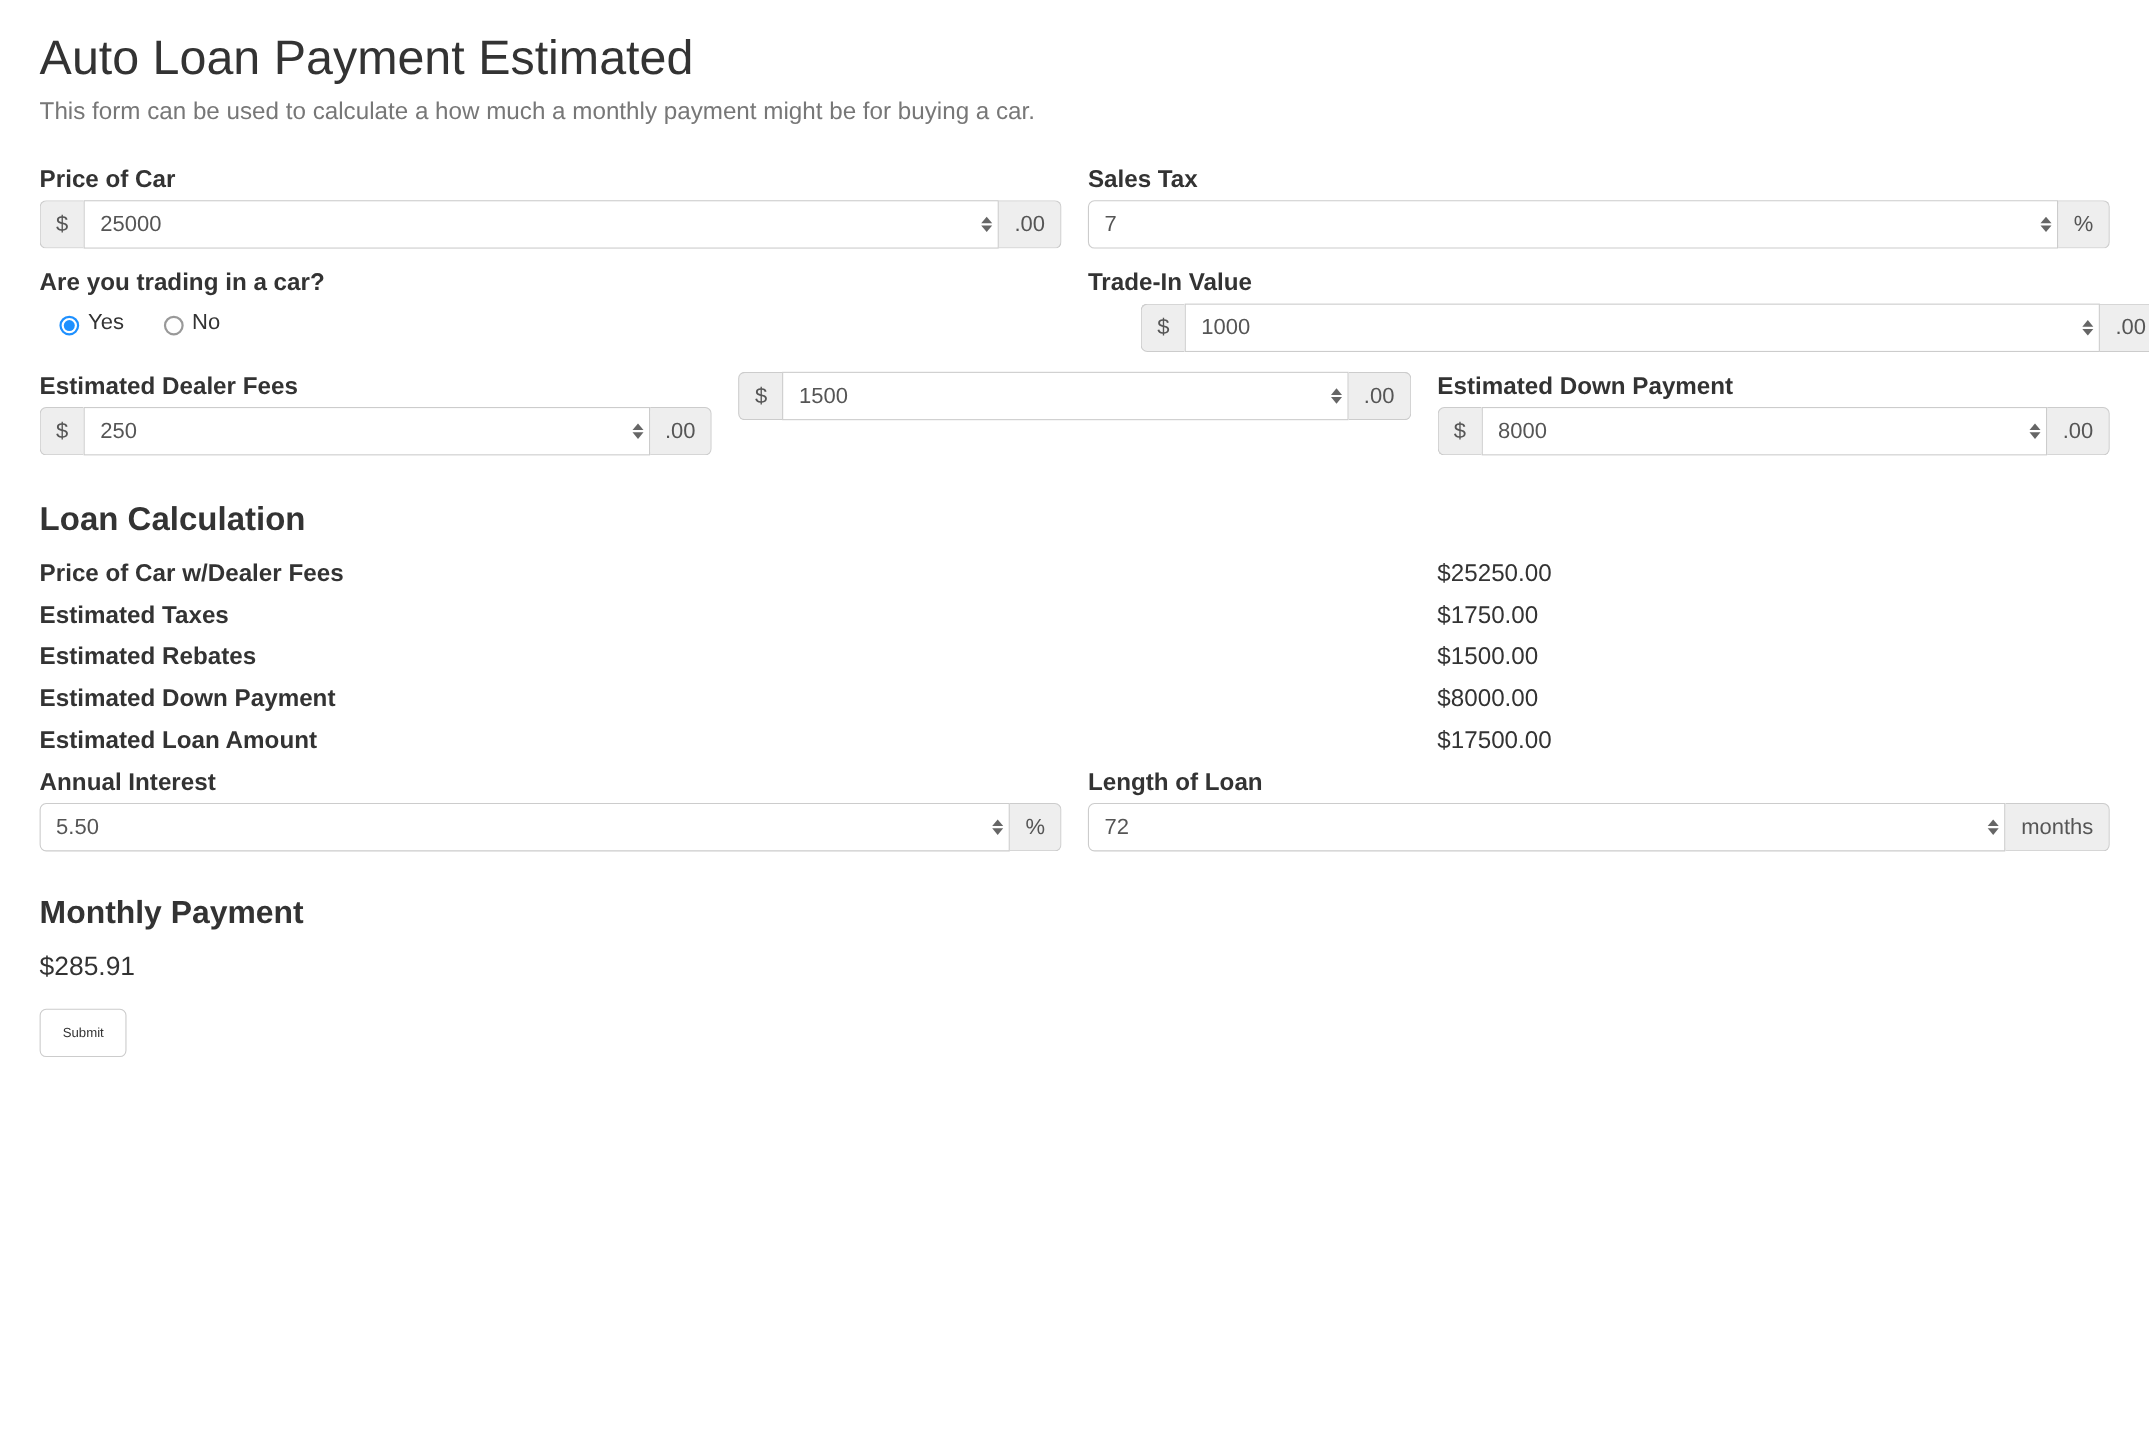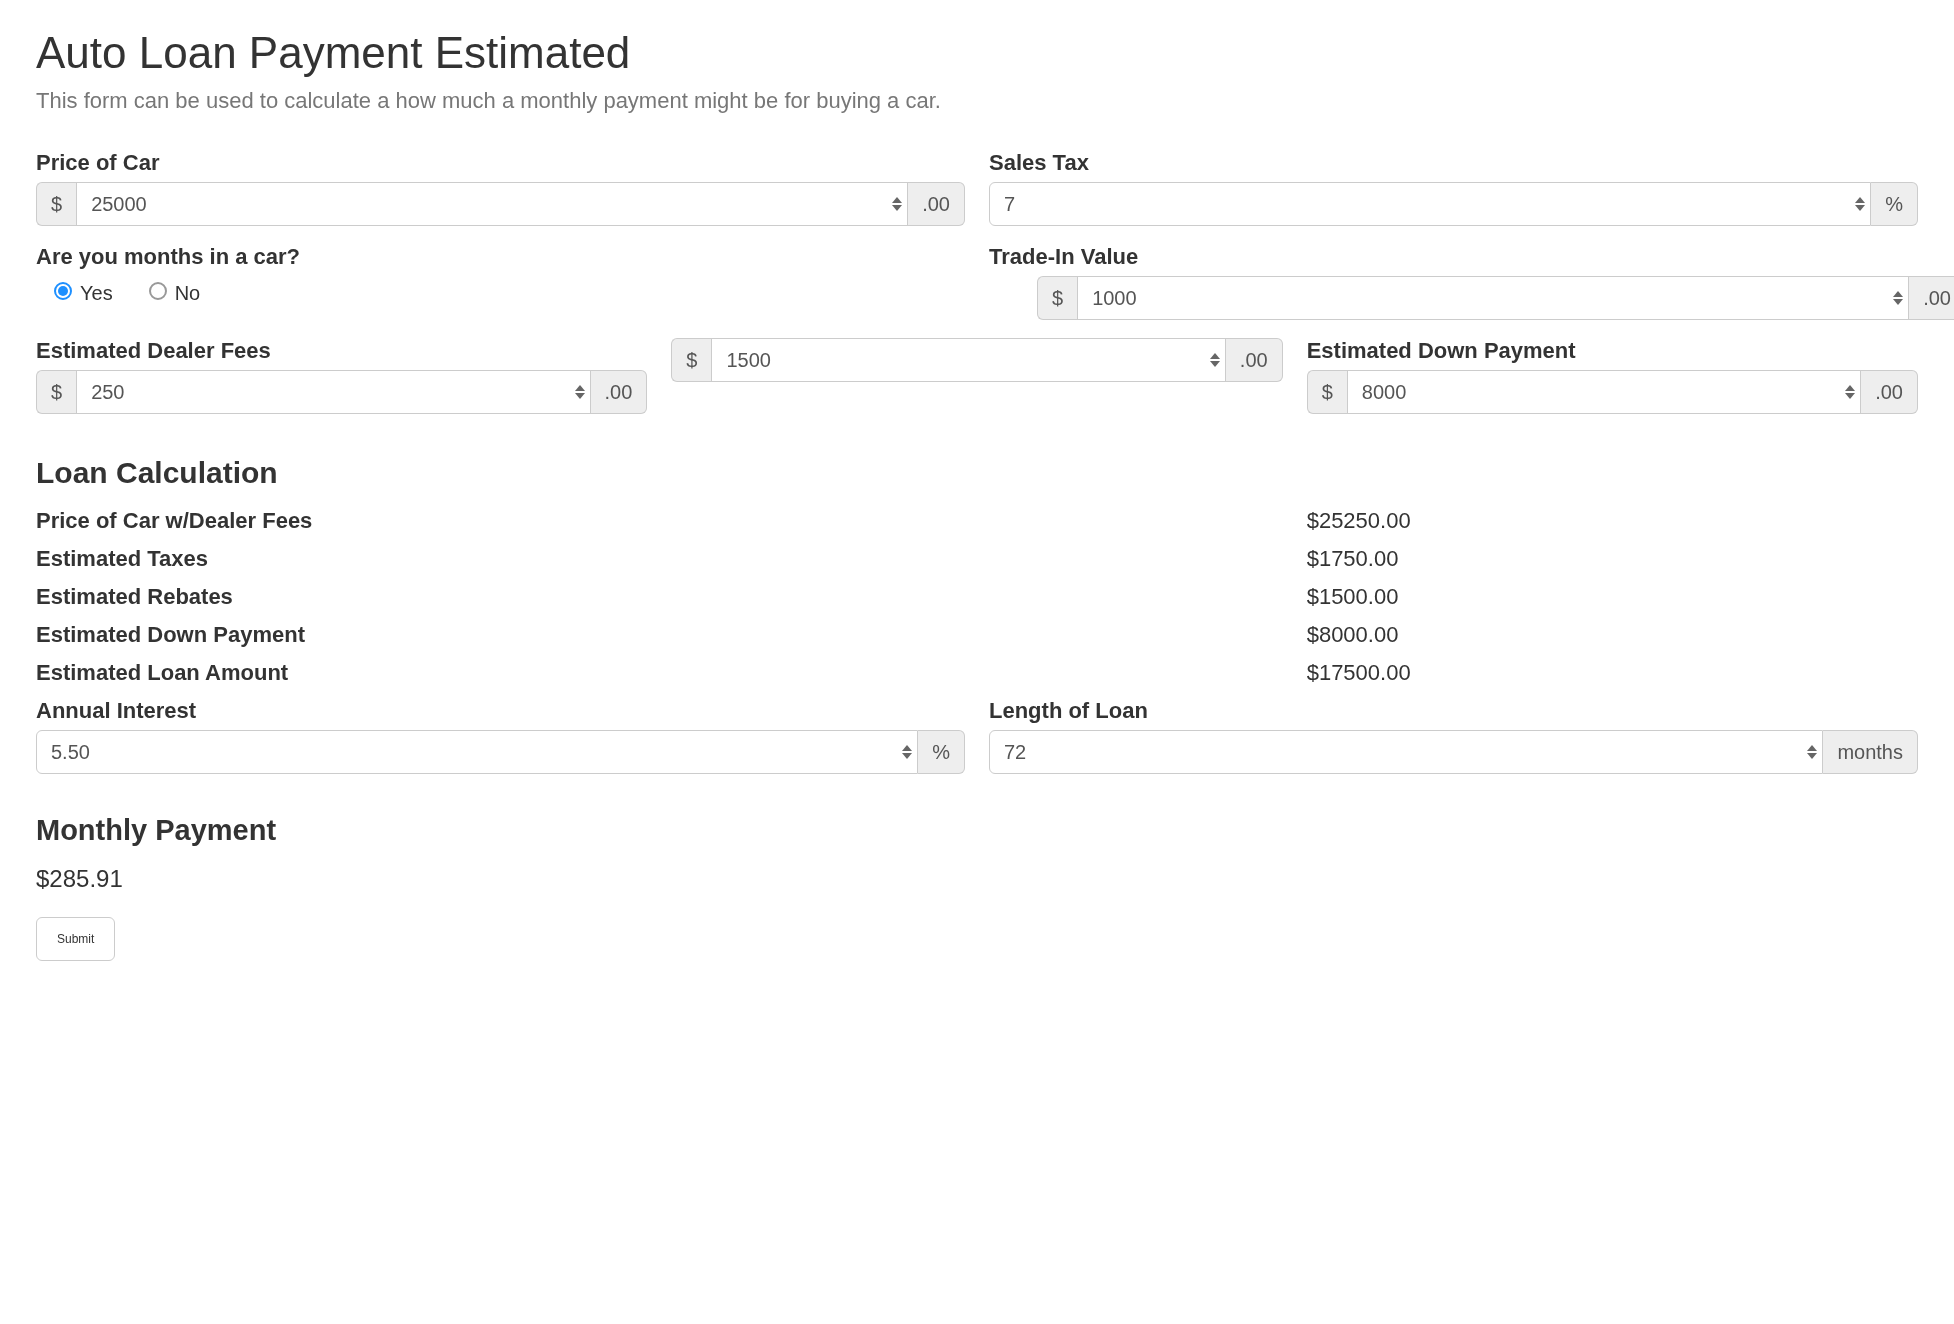--- a/index.html
+++ b/index.html
@@ -103,21 +103,21 @@
   .spinner .tri.up { border-bottom: 6px solid #666666; }
   .spinner .tri.down { border-top: 6px solid #666666; }
 
   .radios {
     display: flex;
     gap: 36px;
     padding: 6px 0 0 18px;
   }
   .radio-item {
     display: flex;
-    align-items: flex-start;
+    align-items: flex-end;
     gap: 8px;
     font-size: 20px;
     color: #333333;
   }
   .radio-outer {
     width: 18px; height: 18px;
     border: 2px solid #999999;
     border-radius: 50%;
     display: flex; align-items: center; justify-content: center;
     box-sizing: border-box;
@@ -221,21 +221,21 @@
           <span class="input-group-addon right">%</span>
         </div>
       </div>
     </div>
   </div>
 
   
   <div class="row">
     <div class="col col-6">
       <div class="form-group">
-        <label class="control-label">Are you months in a car?</label>
+        <label class="control-label">Are you trading in a car?</label>
         <div class="radios">
           <div class="radio-item">
             <span class="radio-outer checked">
                 <span class="radio-inner"></span>
               </span>
             <span>Yes</span>
           </div>
           <div class="radio-item">
             <span class="radio-outer"></span>
             <span>No</span>

